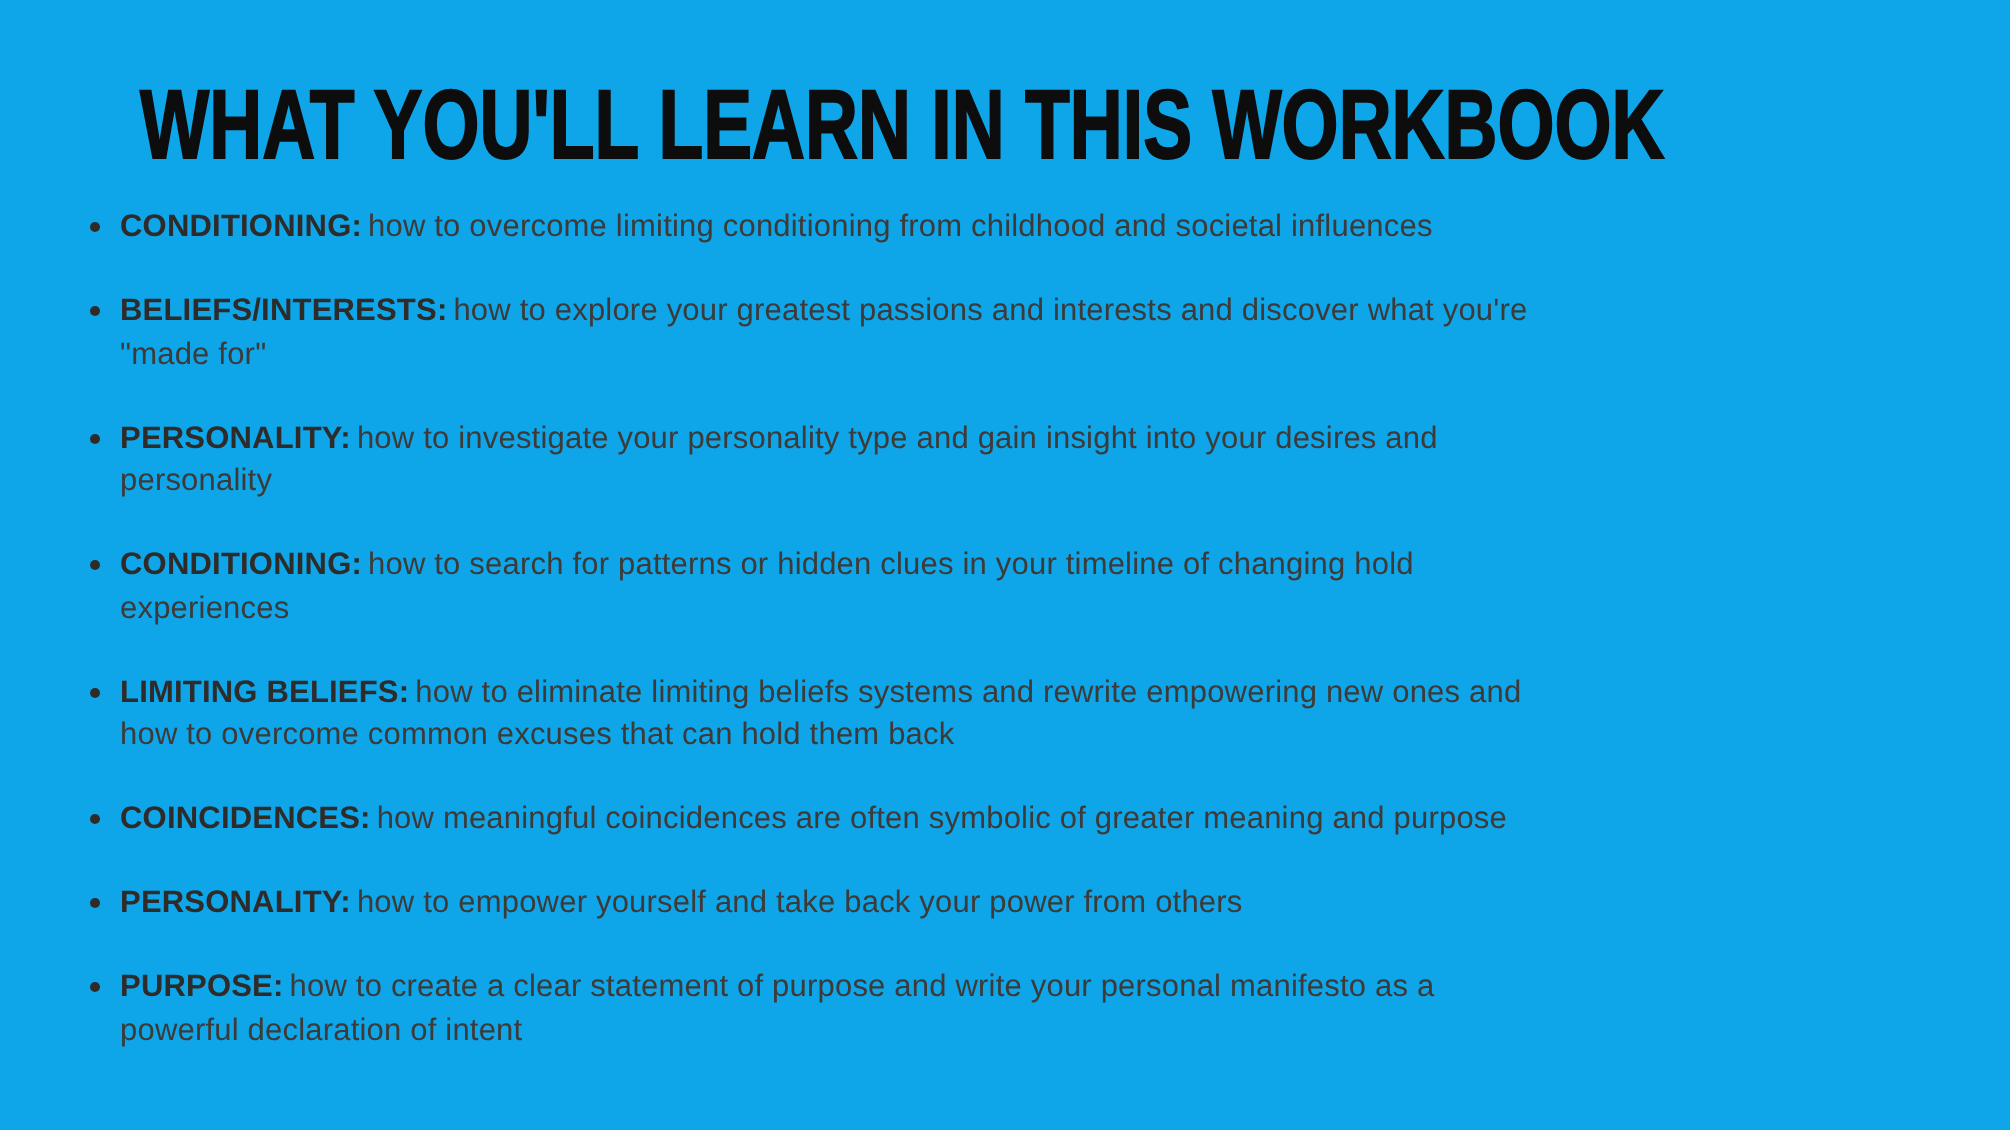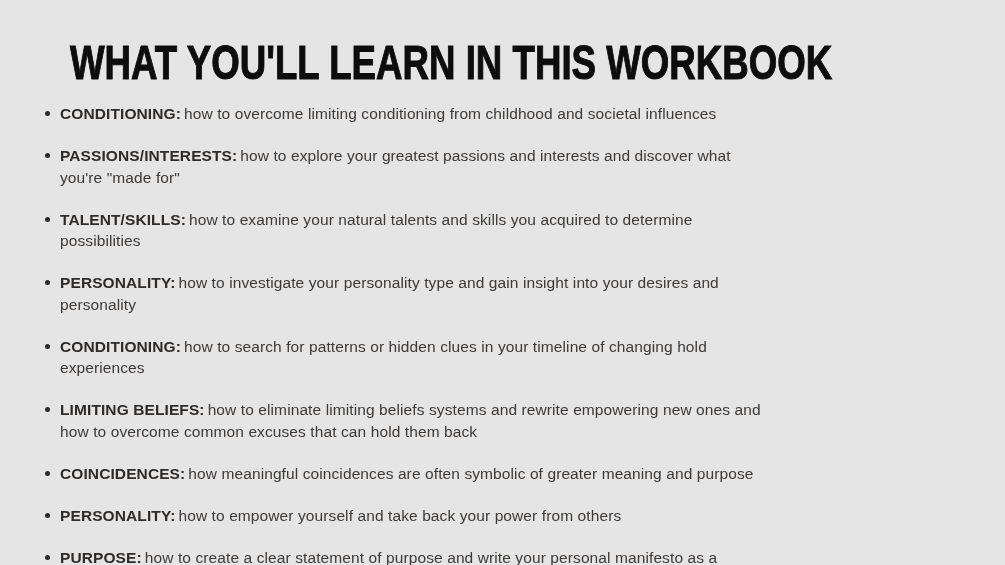--- a/index.html
+++ b/index.html
@@ -3,21 +3,21 @@
 <meta charset="utf-8">
 <style>
   html, body {
     margin: 0;
     padding: 0;
   }
   .page {
     position: relative;
     width: 1005px;
     height: 565px;
-    background: #e5e5e5;
+    background: #0ea5e9;
     font-family: "Liberation Sans", sans-serif;
     overflow: hidden;
     box-sizing: border-box;
   }
   .title {
     margin: 0;
     position: absolute;
     left: 70px;
     top: 33px;
     font-size: 47px;
@@ -72,25 +72,21 @@
 <div class="page">
   <h1 class="title">WHAT YOU'LL LEARN IN THIS WORKBOOK</h1>
 
   <ul class="learn-list">
     <li class="learn-item">
       <span class="bullet"></span>
       <span class="item-label">CONDITIONING:</span><span class="item-text">how to overcome limiting conditioning from childhood and societal influences</span>
     </li>
     <li class="learn-item">
       <span class="bullet"></span>
-      <span class="item-label">PASSIONS/INTERESTS:</span><span class="item-text">how to explore your greatest passions and interests and discover what you're "made for"</span>
-    </li>
-    <li class="learn-item">
-      <span class="bullet"></span>
-      <span class="item-label">TALENT/SKILLS:</span><span class="item-text">how to examine your natural talents and skills you acquired to determine possibilities</span>
+      <span class="item-label">BELIEFS/INTERESTS:</span><span class="item-text">how to explore your greatest passions and interests and discover what you're "made for"</span>
     </li>
     <li class="learn-item">
       <span class="bullet"></span>
       <span class="item-label">PERSONALITY:</span><span class="item-text">how to investigate your personality type and gain insight into your desires and personality</span>
     </li>
     <li class="learn-item">
       <span class="bullet"></span>
       <span class="item-label">CONDITIONING:</span><span class="item-text">how to search for patterns or hidden clues in your timeline of changing hold experiences</span>
     </li>
     <li class="learn-item">

